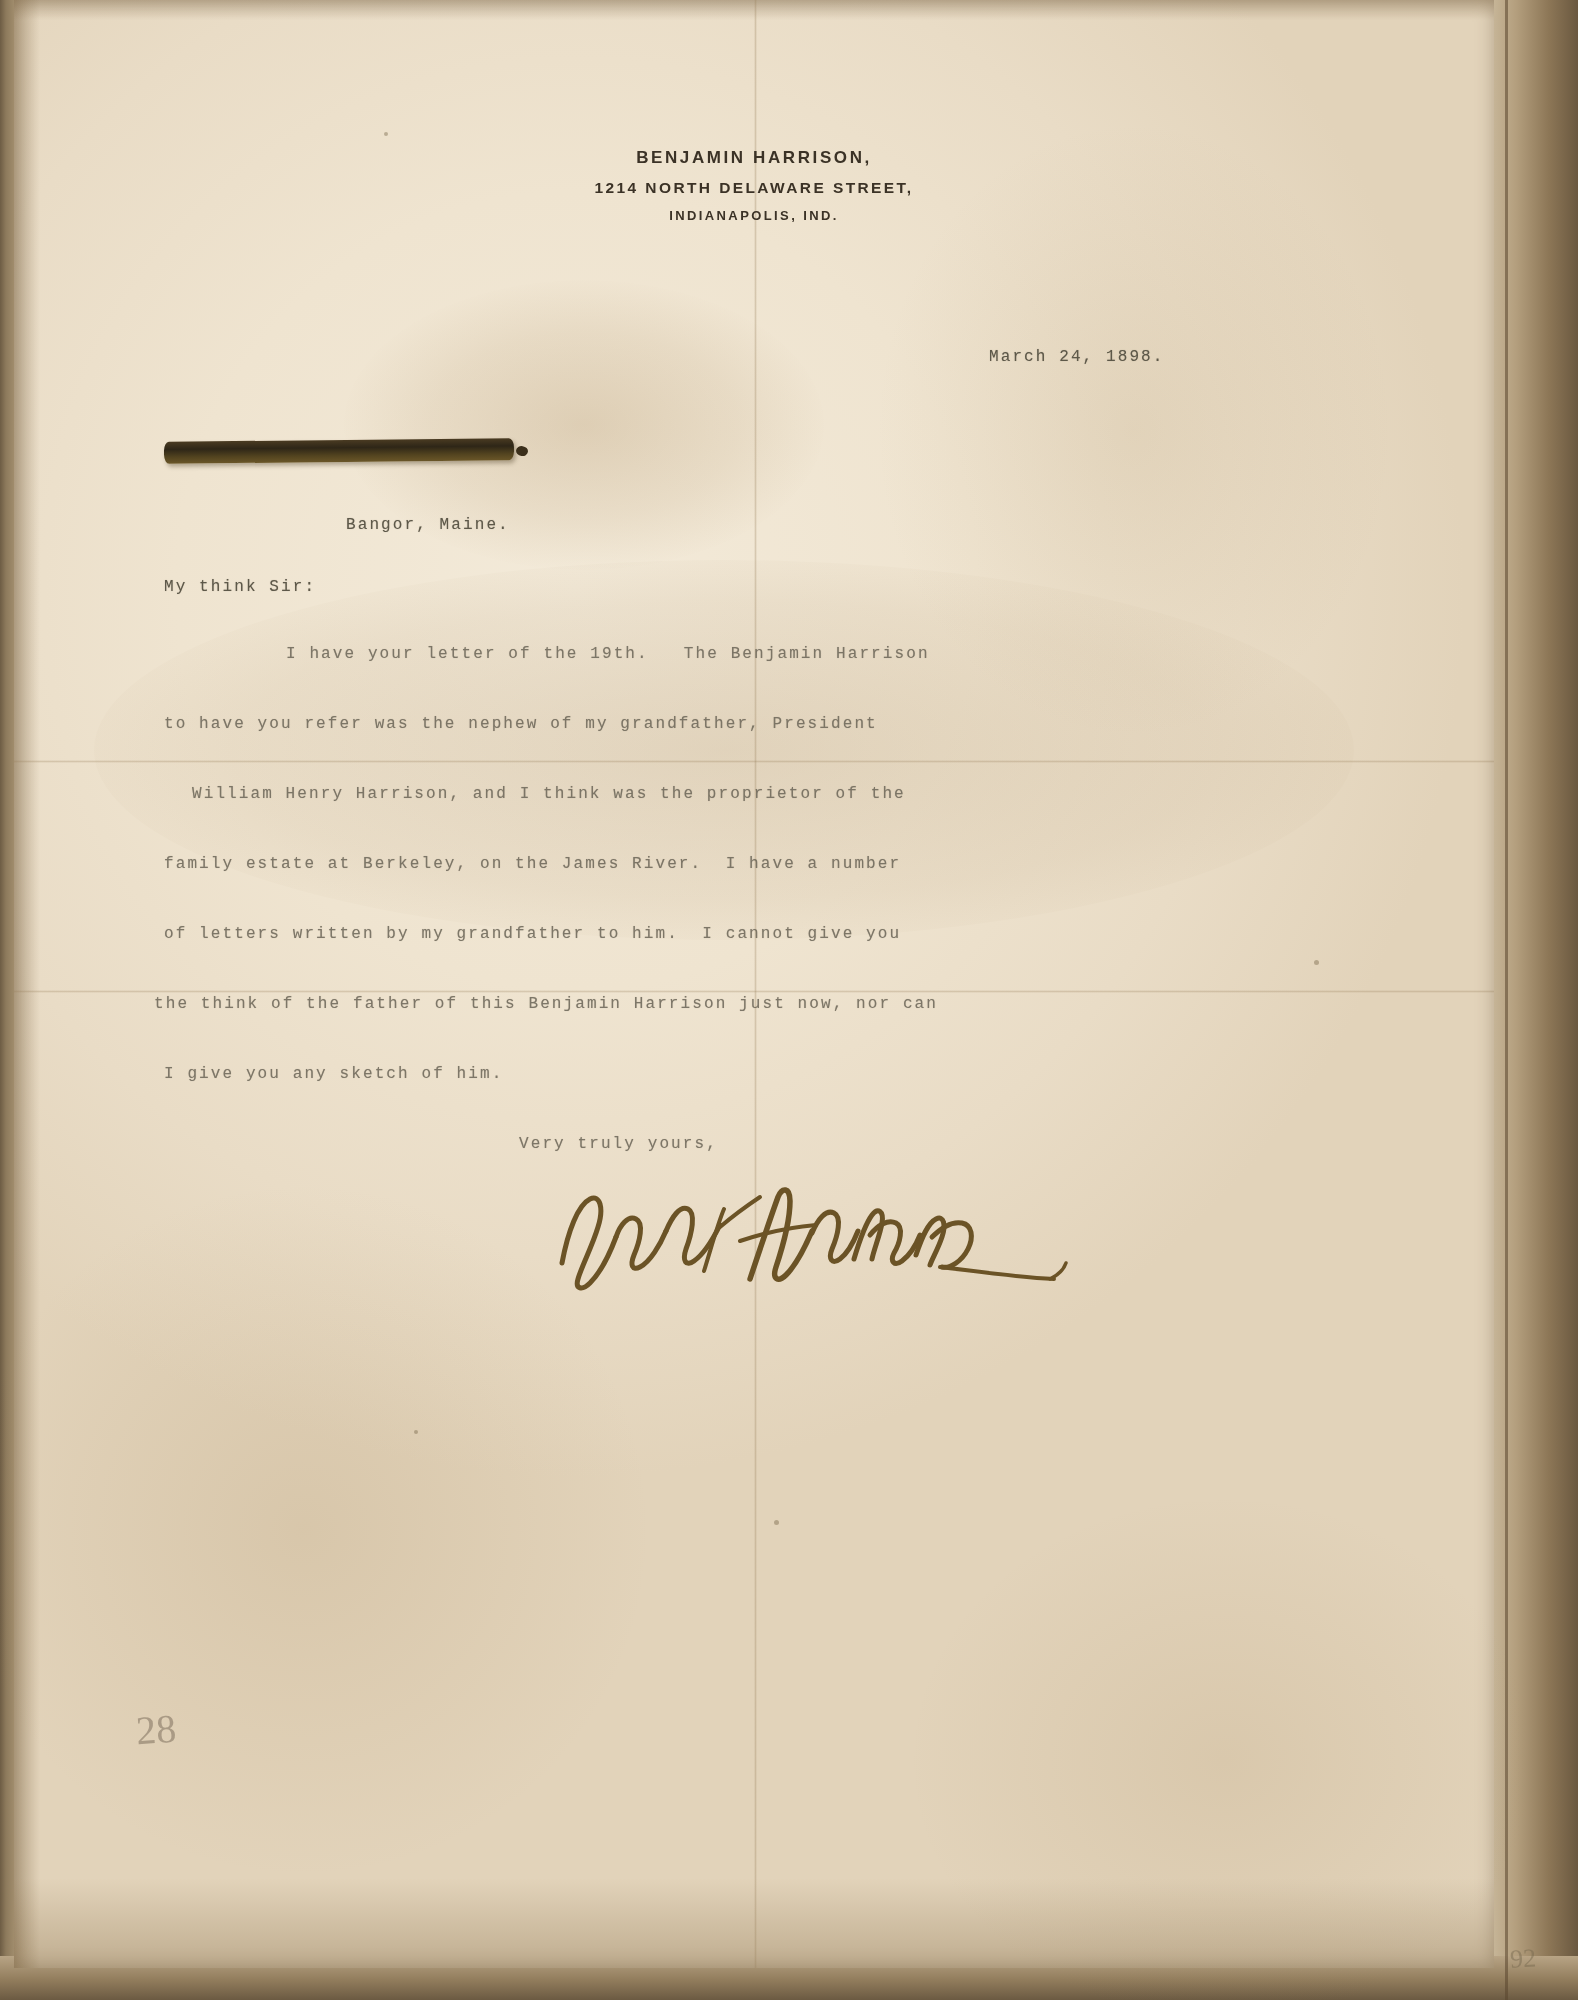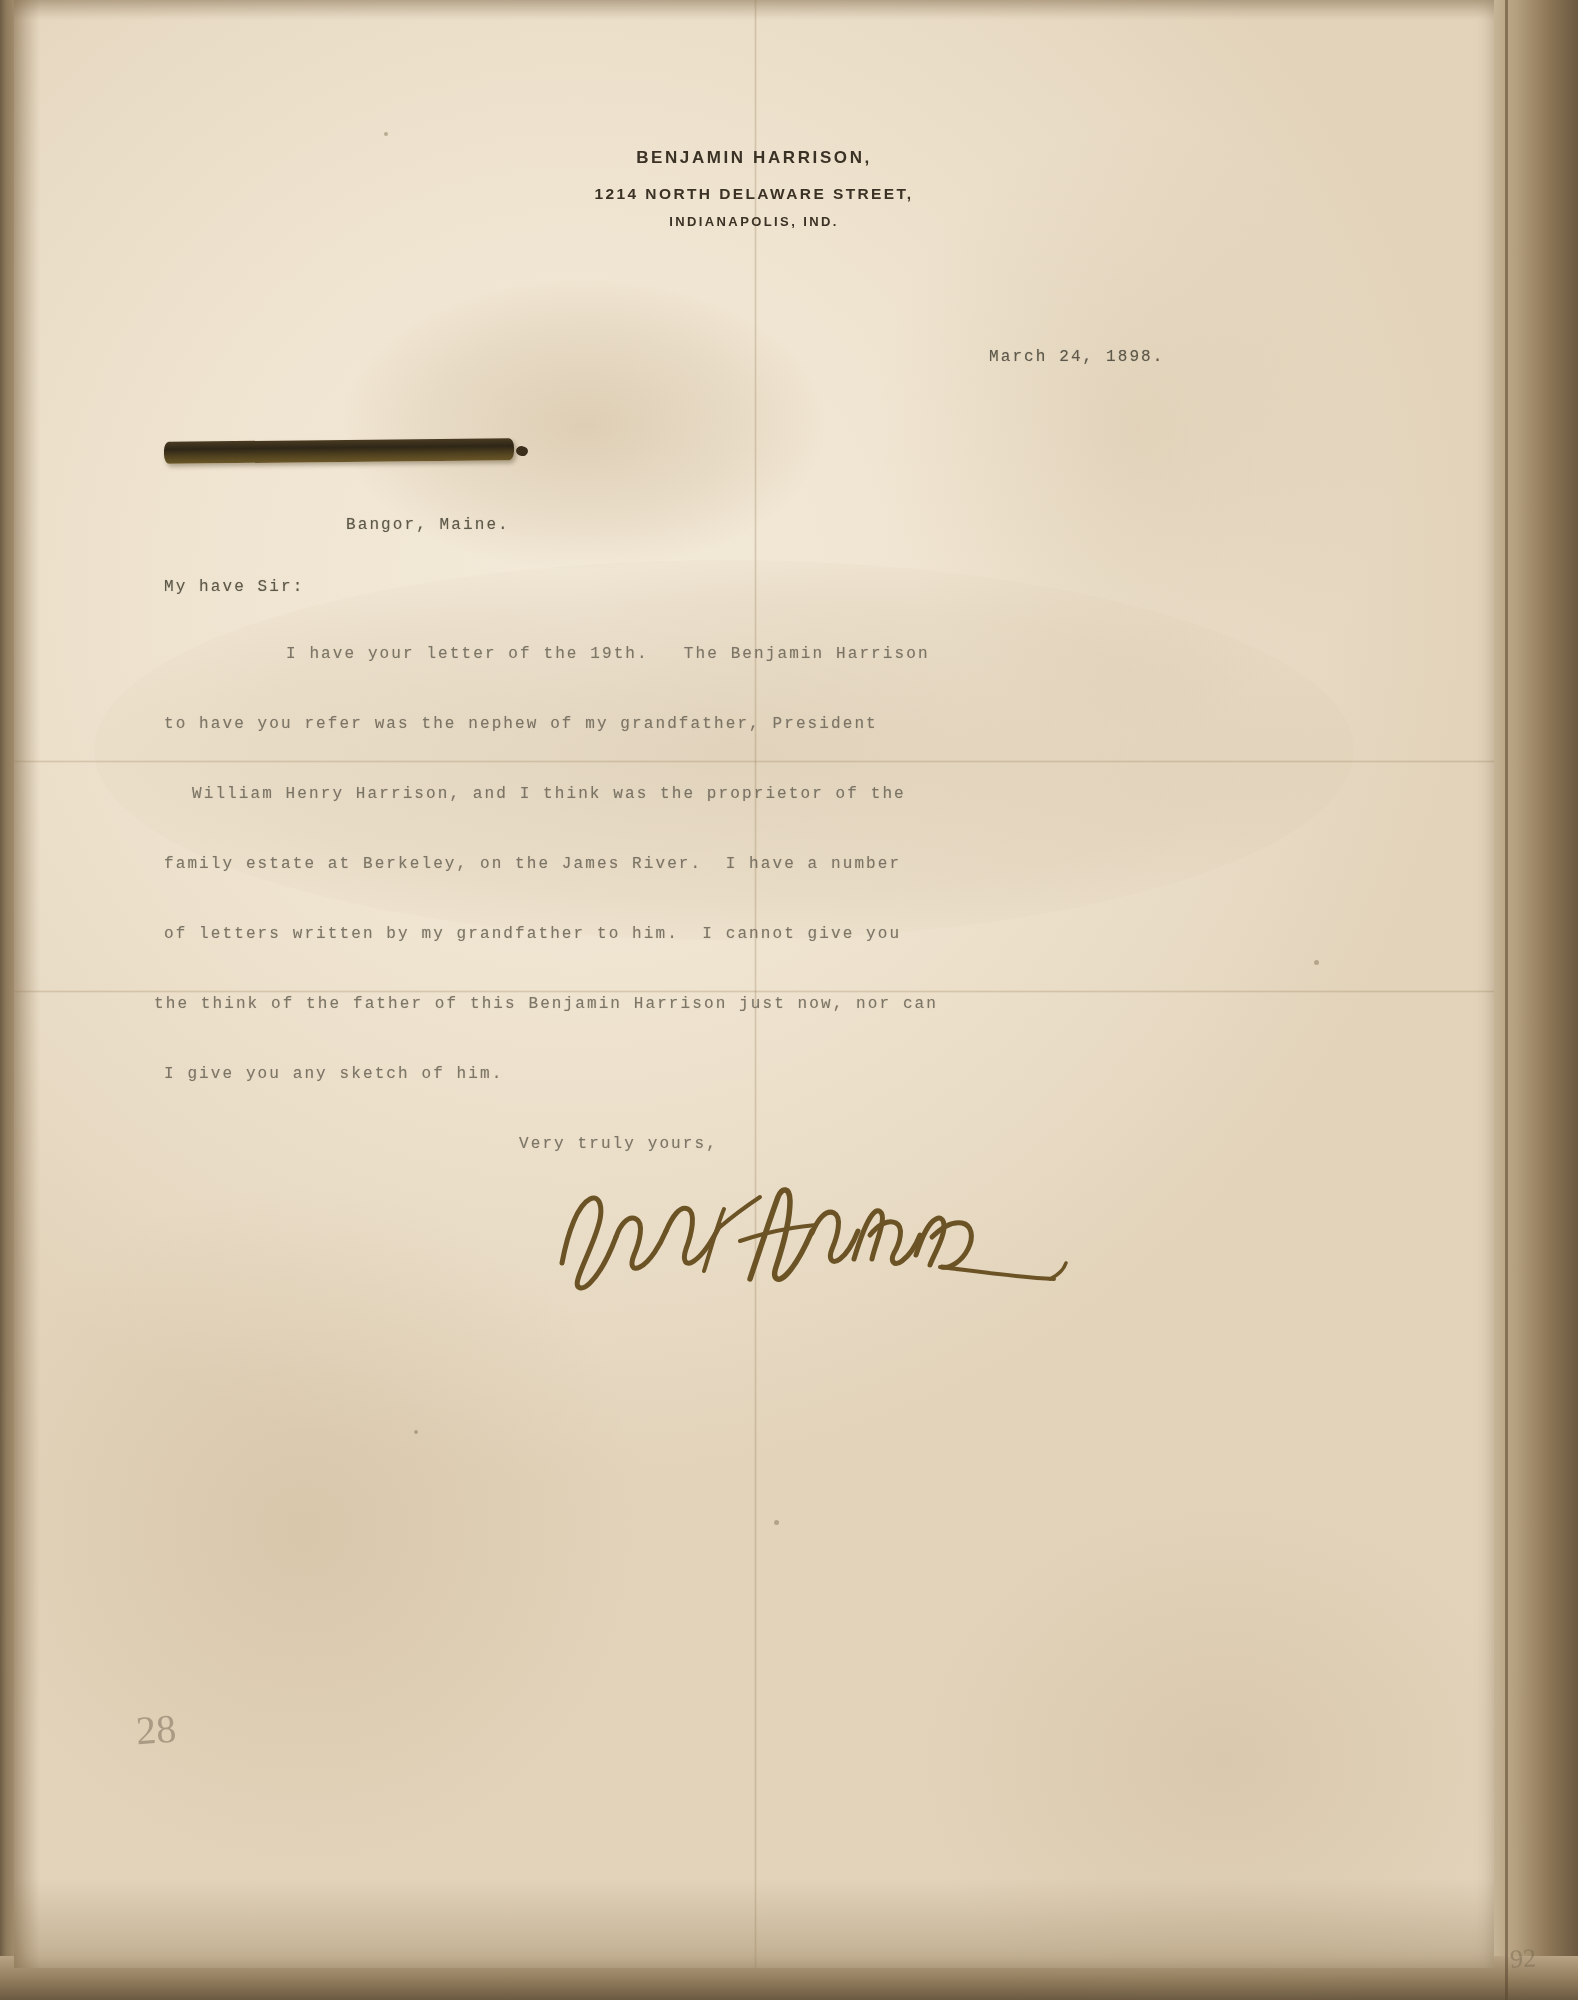--- a/index.html
+++ b/index.html
@@ -87,21 +87,21 @@
   
   #letterhead {
     position: absolute;
     left: 0; top: 148px;
     width: 1480px;
     text-align: center;
     font-family: "Liberation Sans", sans-serif;
     color: #3b3226;
   }
   #letterhead .lh1 { font-size: 17px; letter-spacing: 2.6px; font-weight: 700; }
-  #letterhead .lh2 { font-size: 15.5px; letter-spacing: 2.4px; font-weight: 700; margin-top: 17px; }
+  #letterhead .lh2 { font-size: 15.5px; letter-spacing: 2.4px; font-weight: 700; margin-top: 11px; }
   #letterhead .lh3 { font-size: 13px; letter-spacing: 2.4px; font-weight: 700; margin-top: 11px; }
 
   
   .typed {
     position: absolute;
     color: #5d5849;
     font-size: 16px;
     letter-spacing: 2.1px;
     white-space: pre;
     text-shadow: 0 0 1px rgba(80,72,58,0.35);
@@ -204,21 +204,21 @@
       <div class="lh2">1214 NORTH DELAWARE STREET,</div>
       <div class="lh3">INDIANAPOLIS, IND.</div>
     </div>
 
     <div class="typed" id="date">March 24, 1898.</div>
 
     <div id="redaction"></div>
 
     <div class="typed" id="addr-city">Bangor, Maine.</div>
 
-    <div class="typed" id="salutation">My have Sir:</div>
+    <div class="typed" id="salutation">My think Sir:</div>
 
     <div class="typed body-line faded" id="b1" style="text-indent: 0px; left: 272px;">I have your letter of the 19th.   The Benjamin Harrison</div>
     <div class="typed body-line faded" id="b2">to have you refer was the nephew of my grandfather, President</div>
     <div class="typed body-line faded" id="b3">William Henry Harrison, and I think was the proprietor of the</div>
     <div class="typed body-line faded" id="b4">family estate at Berkeley, on the James River.  I have a number</div>
     <div class="typed body-line faded" id="b5">of letters written by my grandfather to him.  I cannot give you</div>
     <div class="typed body-line faded" id="b6">the think of the father of this Benjamin Harrison just now, nor can</div>
     <div class="typed body-line faded" id="b7">I give you any sketch of him.</div>
 
     <div class="typed faded" id="closing">Very truly yours,</div>

